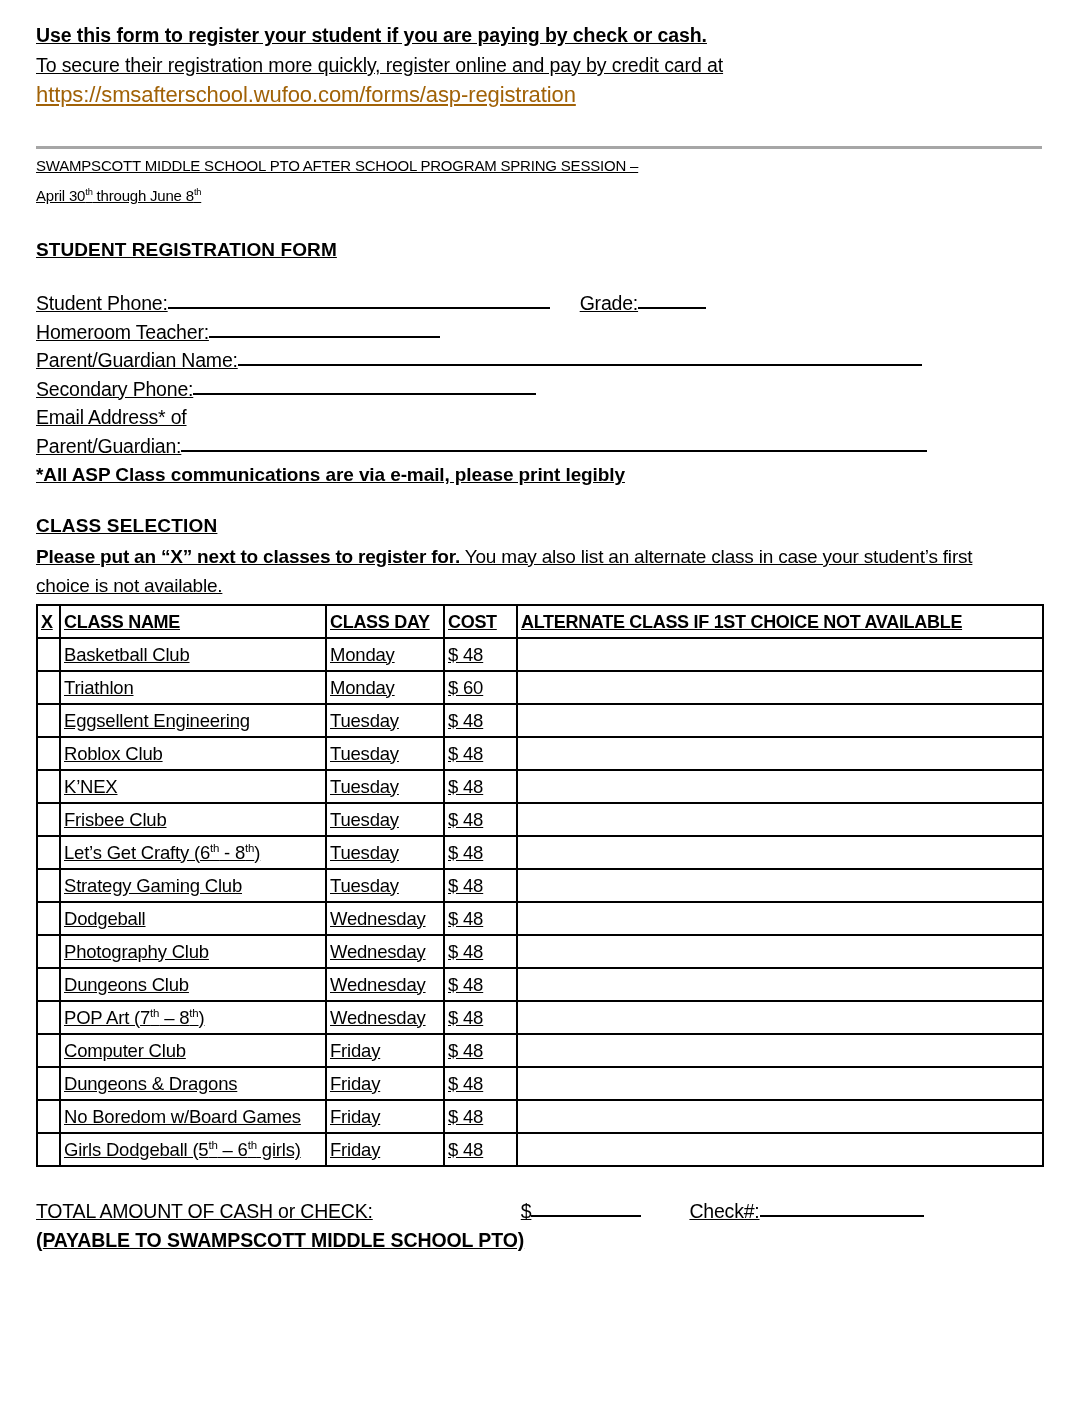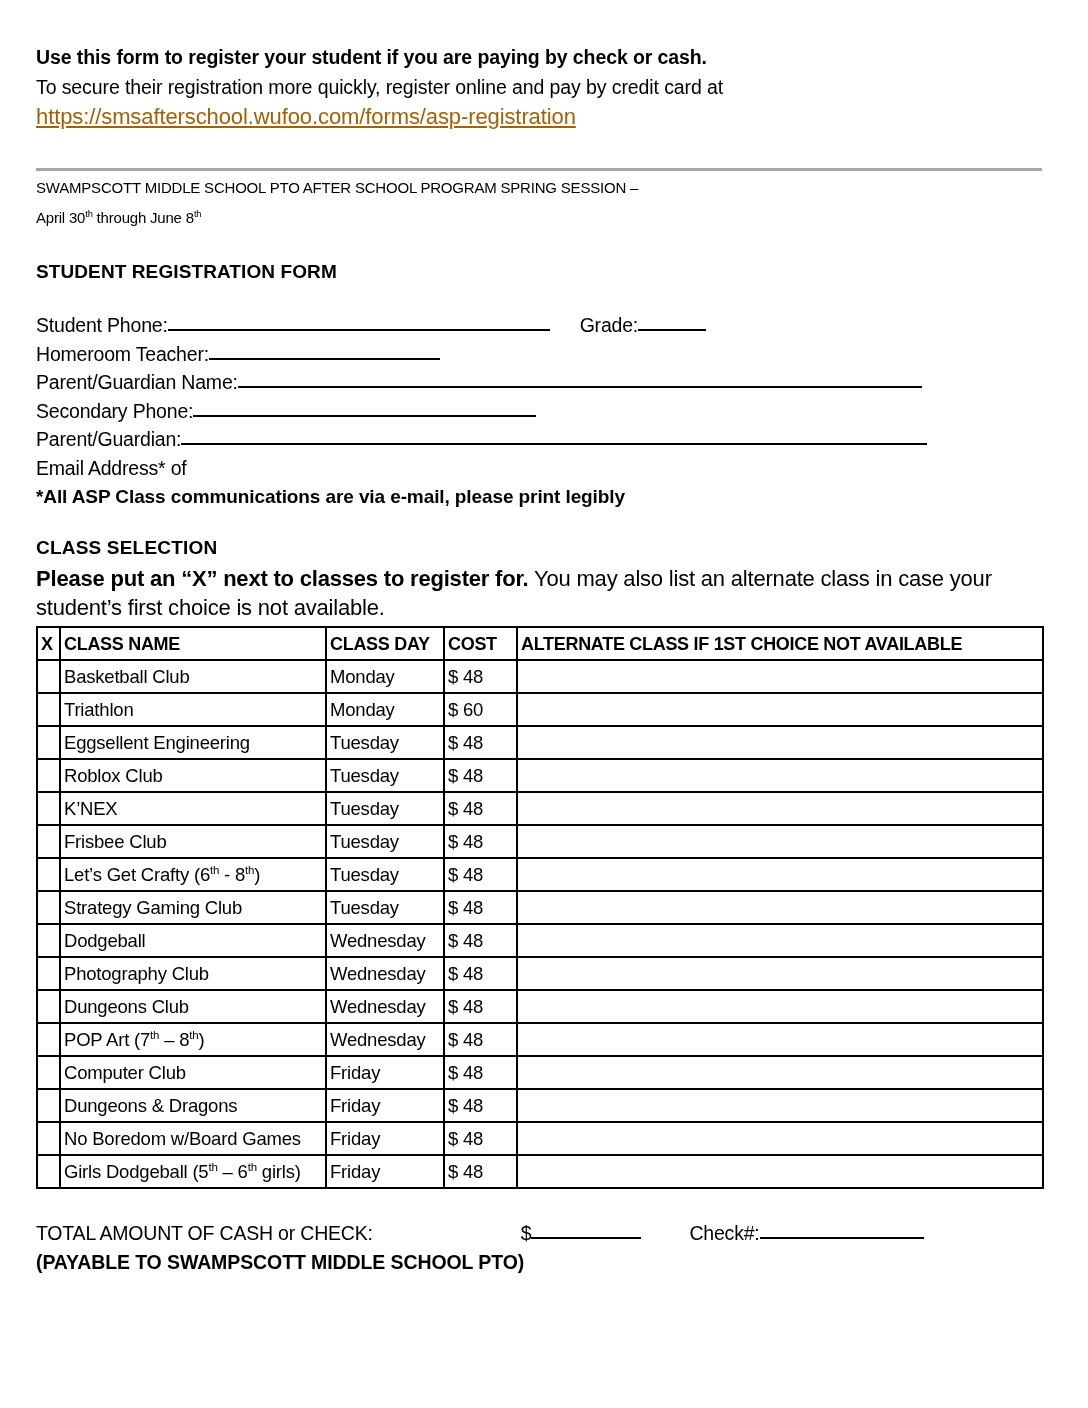--- a/index.html
+++ b/index.html
@@ -19,22 +19,23 @@
     position: absolute;
     left: 0; top: 0;
     width: 1088px;
     height: 1408px;
     padding: 0;
     box-sizing: border-box;
   }
   .inner {
     position: absolute;
     left: 36px;
-    top: 42px;
+    top: 20px;
     width: 1010px;
+    text-decoration: underline;
   }
 
   
   .intro-bold {
     font-weight: bold;
     font-size: 19.5px;
     line-height: 30px;
     letter-spacing: -0.1px;
   }
   .intro-line {
@@ -104,21 +105,21 @@
 
   
   .sec-title {
     margin-top: 26px;
     font-weight: bold;
     font-size: 19px;
     letter-spacing: 0.2px;
   }
   .sec-instr {
     margin-top: 5px;
-    font-size: 22px;
+    font-size: 19px;
     line-height: 29px;
     letter-spacing: -0.2px;
     width: 990px;
   }
   .sec-instr b { font-weight: bold; }
 
   
   table.classes {
     margin-top: 4px;
     border-collapse: collapse;
@@ -192,24 +193,24 @@
       <div class="field-row">
         <span>Homeroom Teacher:</span><span class="blank" style="width:231px"></span>
       </div>
       <div class="field-row">
         <span>Parent/Guardian Name:</span><span class="blank" style="width:684px"></span>
       </div>
       <div class="field-row">
         <span>Secondary Phone:</span><span class="blank" style="width:343px"></span>
       </div>
       <div class="field-row">
+        <span>Email Address* of</span>
+      </div>
+      <div class="field-row">
         <span>Parent/Guardian:</span><span class="blank" style="width:746px"></span>
-      </div>
-      <div class="field-row">
-        <span>Email Address* of</span>
       </div>
       <div class="note-bold">*All ASP Class communications are via e-mail, please print legibly</div>
     </div>
 
     <div class="sec-title">CLASS SELECTION</div>
     <div class="sec-instr"><b>Please put an “X” next to classes to register for.</b><span> You may also list an alternate class in case your student’s first choice is not available.</span></div>
 
     <table class="classes">
       <colgroup>
         <col class="c-x">

